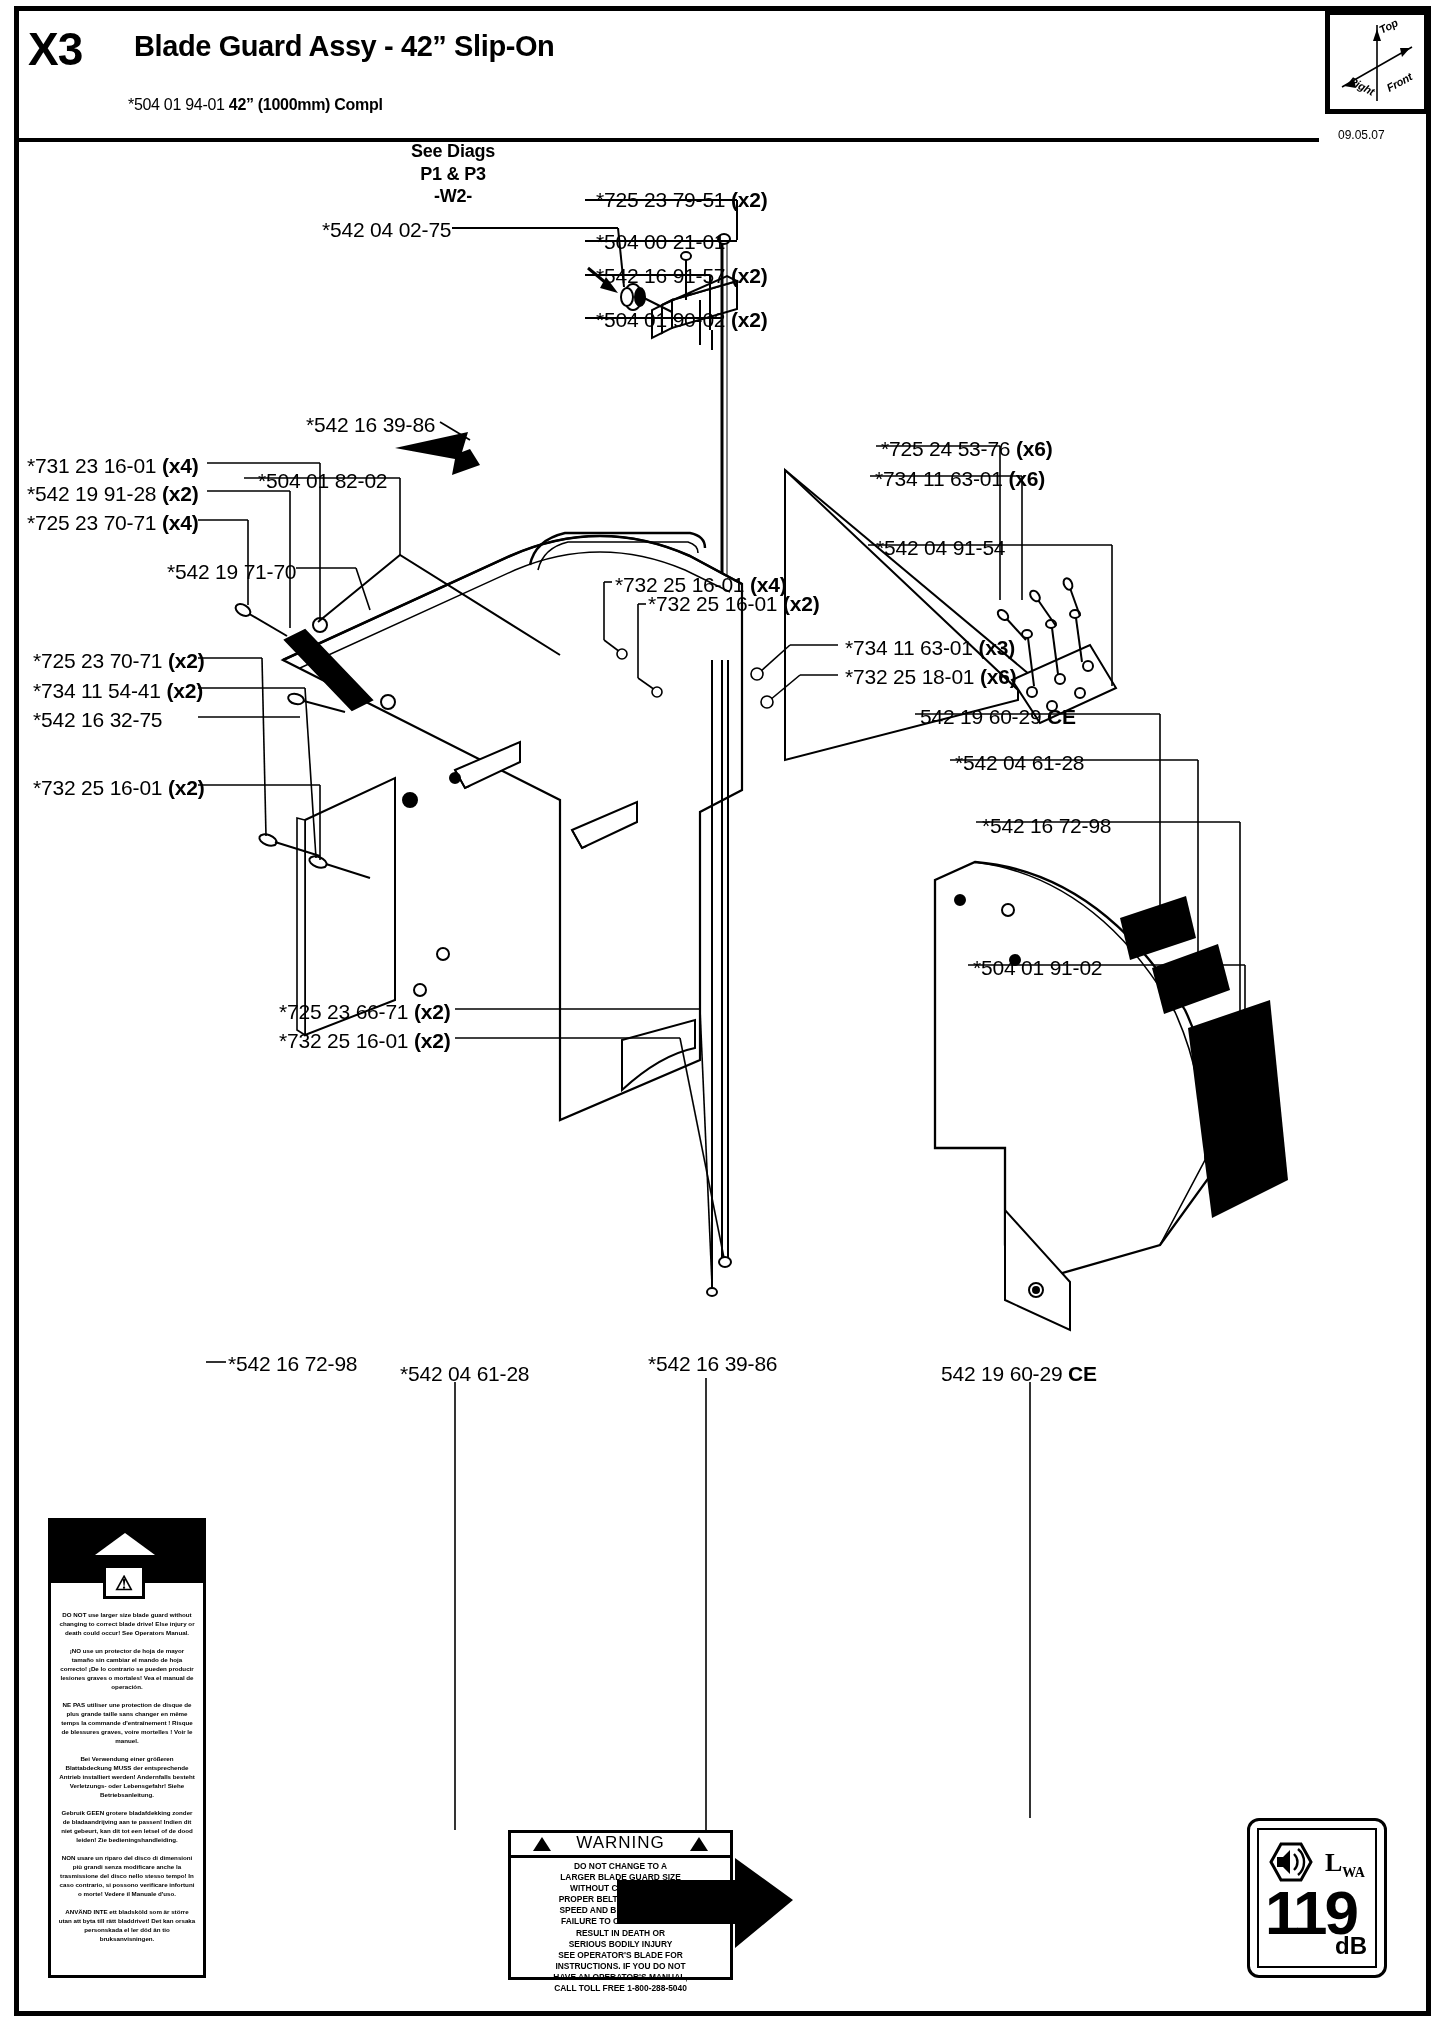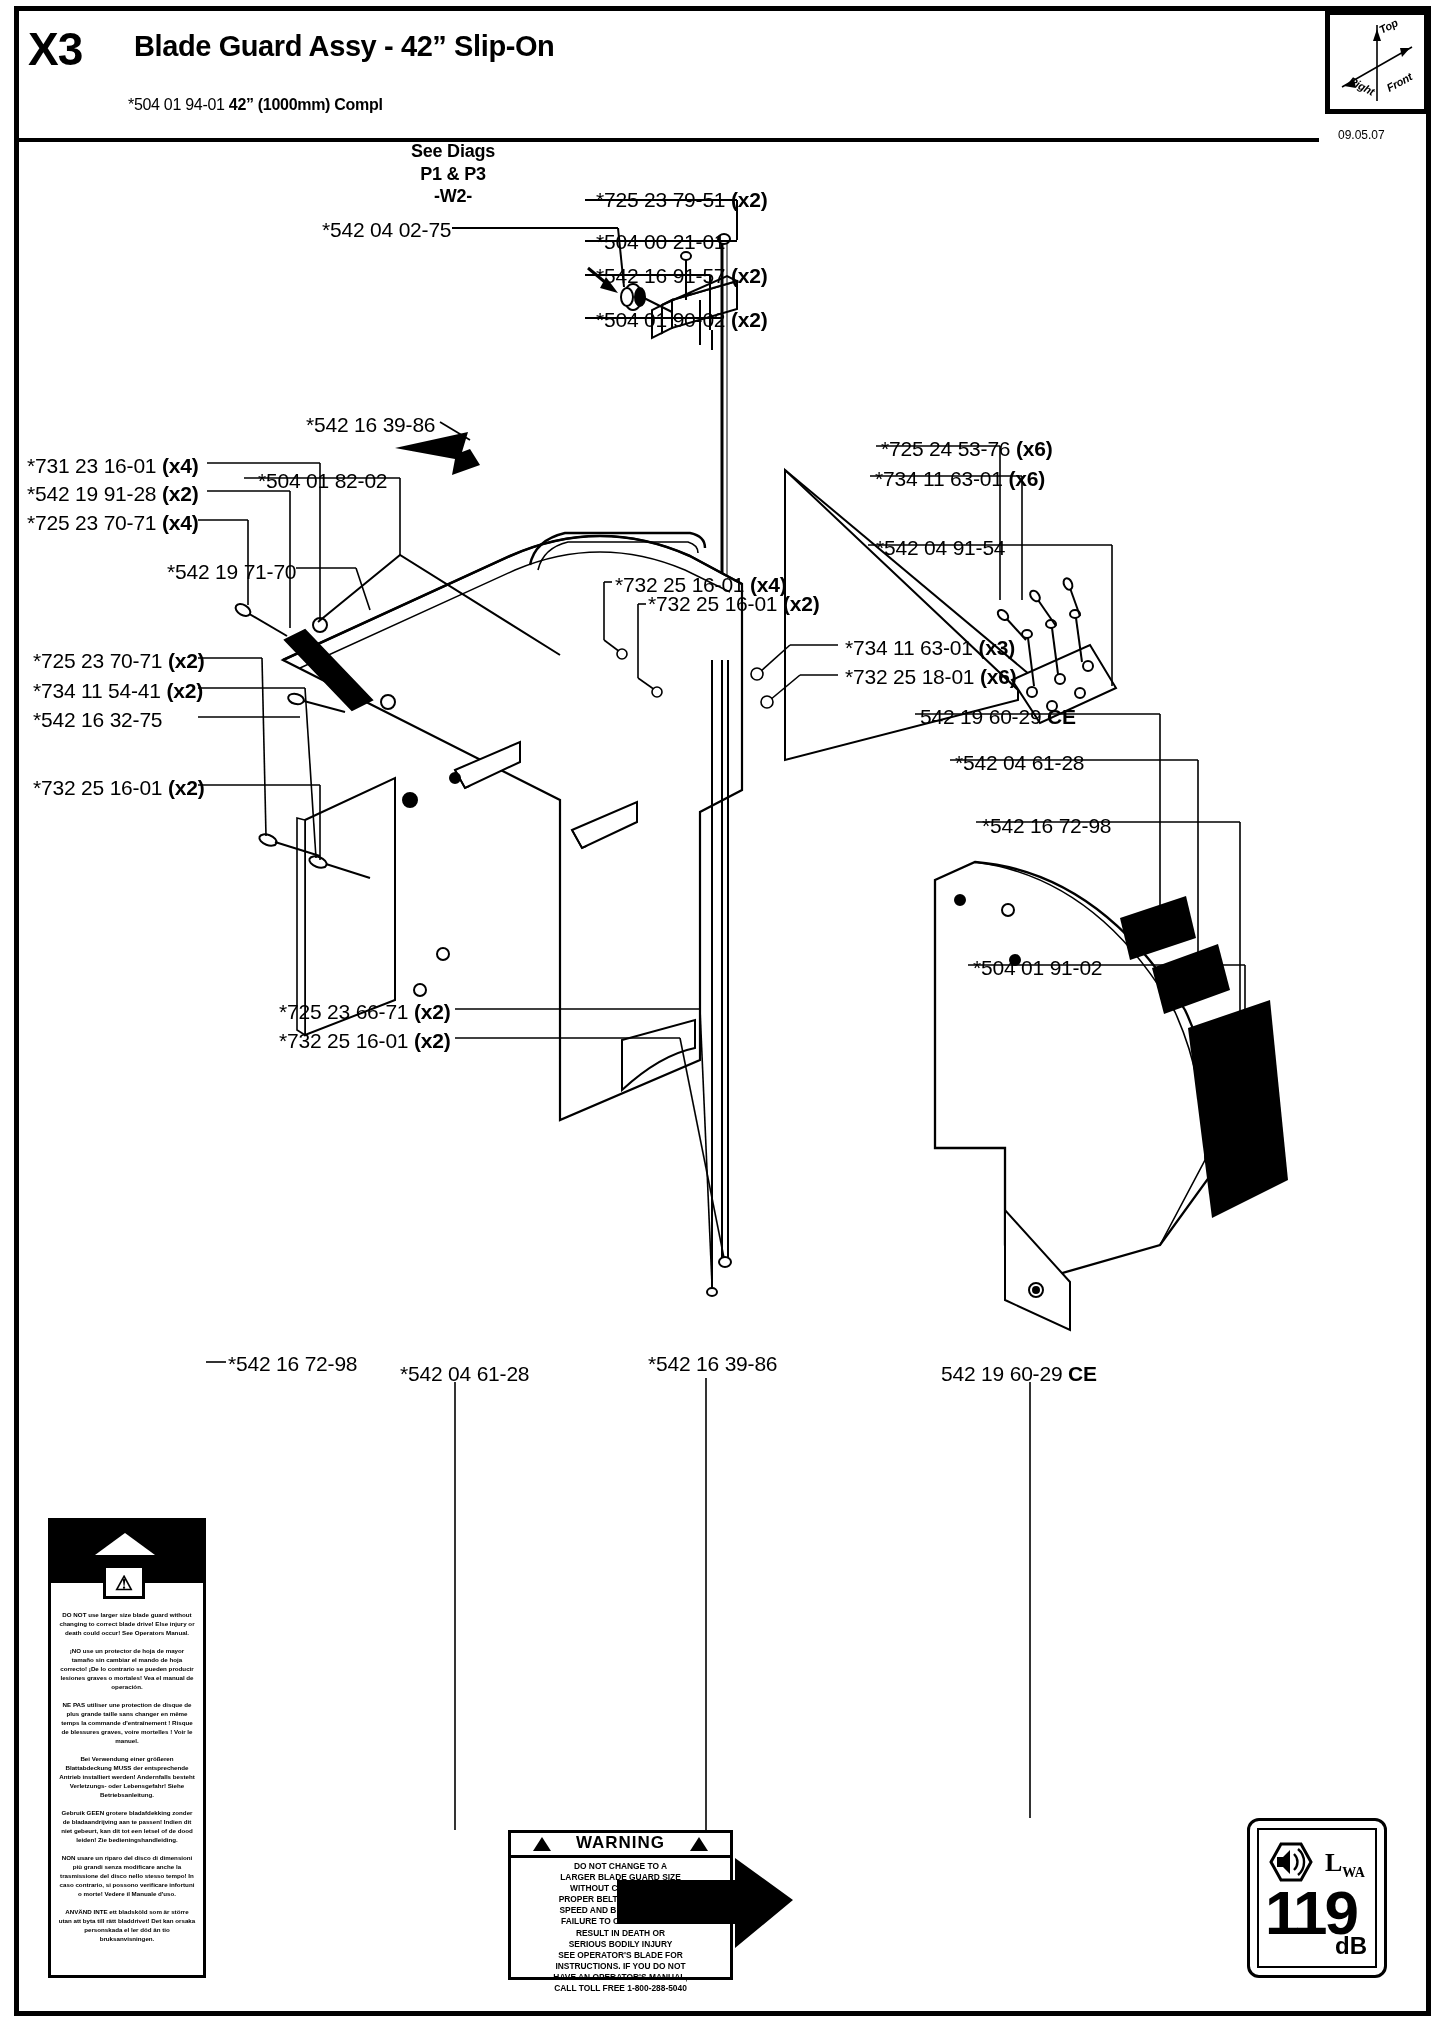--- a/index.html
+++ b/index.html
@@ -138,21 +138,21 @@
     border: 3px solid #000;
     background: #fff;
     box-sizing: border-box;
   }
   #decal-warn .wtitle {
     position: relative;
     height: 22px;
     border-bottom: 3px solid #000;
     text-align: center;
     font-size: 17px;
-    font-weight: bold;
+    font-weight: normal;
     line-height: 20px;
     letter-spacing: 1px;
   }
   #decal-warn .wtri-l, #decal-warn .wtri-r {
     position: absolute;
     top: 4px;
     width: 0; height: 0;
     border-left: 9px solid transparent;
     border-right: 9px solid transparent;
     border-bottom: 14px solid #000;

